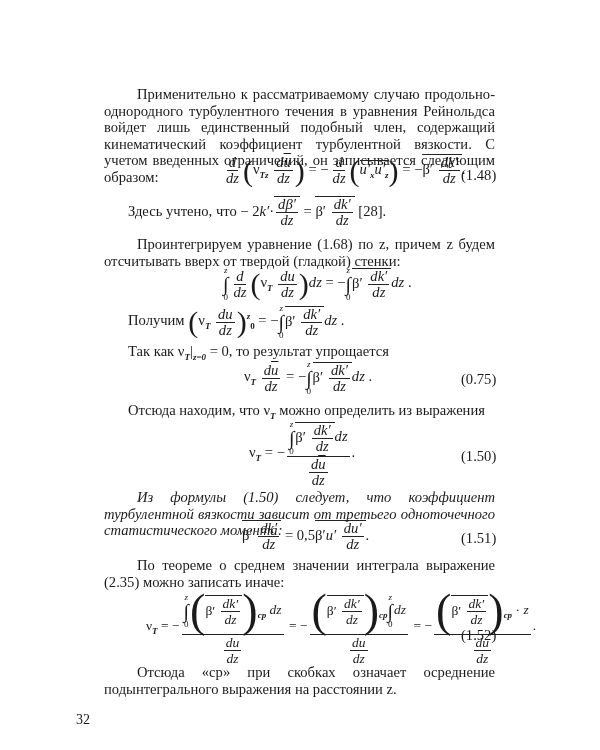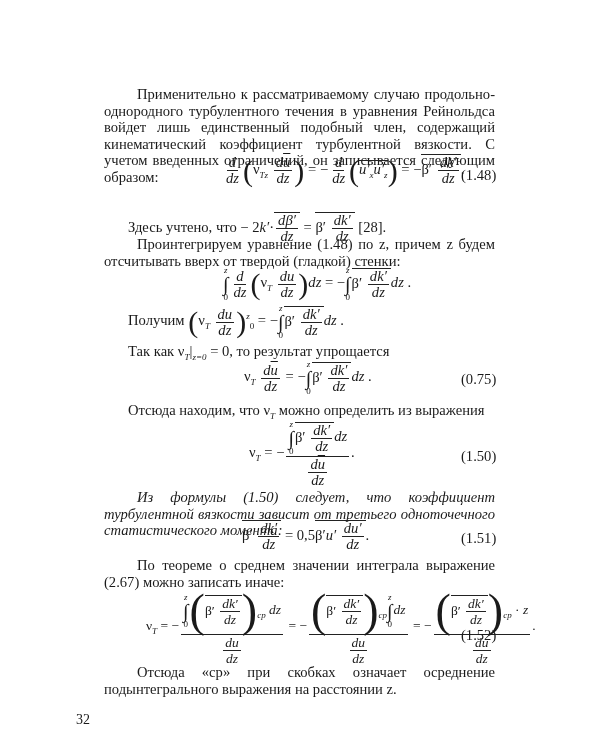--- a/index.html
+++ b/index.html
@@ -15,21 +15,21 @@
   .i { font-style: italic; }
   .frac { display: inline-flex; flex-direction: column; align-items: center; vertical-align: middle; margin: 0 2px; }
   .frac > .num { border-bottom: 1px solid #222; padding: 0 2px; line-height: 15px; }
   .frac > .den { line-height: 15px; padding: 0 2px; }
   .ovl { text-decoration: overline; }
   .ovbox { border-top: 1px solid #222; padding-top: 0; display: inline-block; }
   .paren { font-size: 30px; vertical-align: middle; font-weight: 100; line-height: 1; }
   .bigparen { font-size: 46px; vertical-align: middle; font-weight: 100; line-height: 1; }
   .int { display: inline-flex; flex-direction: column; align-items: center; vertical-align: middle; font-size: 9px; line-height: 9px; margin-right: 1px; }
   .int .sym { font-size: 20px; line-height: 18px; }
-  sub, sup { font-size: 9px; }
+  sub, sup { font-size: 9px; font-weight: bold; }
   .pagenum { position: absolute; left: 76px; top: 706px; font-size: 14px; margin-top: 6px; }
 </style>
 </head>
 <body>
 
 <div class="para indent" style="top:86px;">Применительно к рассматриваемому случаю продольно-однородного турбулентного течения в уравнения Рейнольдса войдет лишь единственный подобный член, содержащий кинематический коэффициент турбулентной вязкости. С учетом введенных ограничений, он записывается следующим образом:</div>
 
 <div class="eq" style="left:222px; top:154px;">
   <span class="frac i">
       <span class="num">d</span>
@@ -43,33 +43,33 @@
       <span class="num">d</span>
       <span class="den">dz</span>
     </span><span class="paren">(</span><span class="ovbox i">u′<sub>x</sub>u′<sub>z</sub></span><span class="paren">)</span>
   = −<span class="ovbox">β′ <span class="frac i">
         <span class="num">dk′</span>
         <span class="den">dz</span>
       </span></span>.
 </div>
 <div class="eqnum" style="top:167px;">(1.48)</div>
 
-<div class="line" style="left:128px; top:212px;">
+<div class="line" style="left:128px; top:196px;">
   <span>Здесь учтено, что</span>
   − 2<span class="i">k′</span>·<span class="ovbox"><span class="frac i">
         <span class="num">dβ′</span>
         <span class="den">dz</span>
       </span></span> = <span class="ovbox">β′ <span class="frac i">
         <span class="num">dk′</span>
         <span class="den">dz</span>
       </span></span>
   <span>[28].</span>
 </div>
 
-<div class="para indent" style="top:236px;">Проинтегрируем уравнение (1.48) по z, причем z будем отсчитывать вверх от твердой (гладкой) стенки:</div>
+<div class="para indent" style="top:236px;">Проинтегрируем уравнение (1.68) по z, причем z будем отсчитывать вверх от твердой (гладкой) стенки:</div>
 
 <div class="eq" style="left:223px; top:266px;">
   <span class="int">
       <span class="i">z</span>
       <span class="sym">∫</span>
       <span>0</span>
     </span><span class="frac i">
       <span class="num">d</span>
       <span class="den">dz</span>
     </span><span class="paren">(</span>ν<sub class="i">T</sub>
@@ -152,21 +152,21 @@
   <span class="ovbox">β′ <span class="frac i">
         <span class="num">dk′</span>
         <span class="den">dz</span>
       </span></span> = 0,5<span class="ovbox">β′<span class="i">u′</span> <span class="frac i">
         <span class="num">du′</span>
         <span class="den">dz</span>
       </span></span>.
 </div>
 <div class="eqnum" style="top:530px;text-align:right;">(1.51)</div>
 
-<div class="para indent" style="top:557px;">По теореме о среднем значении интеграла выражение (2.67) можно записать иначе:</div>
+<div class="para indent" style="top:557px;">По теореме о среднем значении интеграла выражение (2.35) можно записать иначе:</div>
 
 <div class="eq" style="left:146px; top:588px; font-size:13.5px;">
   ν<sub class="i">T</sub> = −<span class="frac">
       <span class="num"><span class="int">
           <span class="i">z</span>
           <span class="sym">∫</span>
           <span>0</span>
         </span><span class="bigparen">(</span><span class="ovbox">β′ <span class="frac i">
             <span class="num">dk′</span>
             <span class="den">dz</span>

